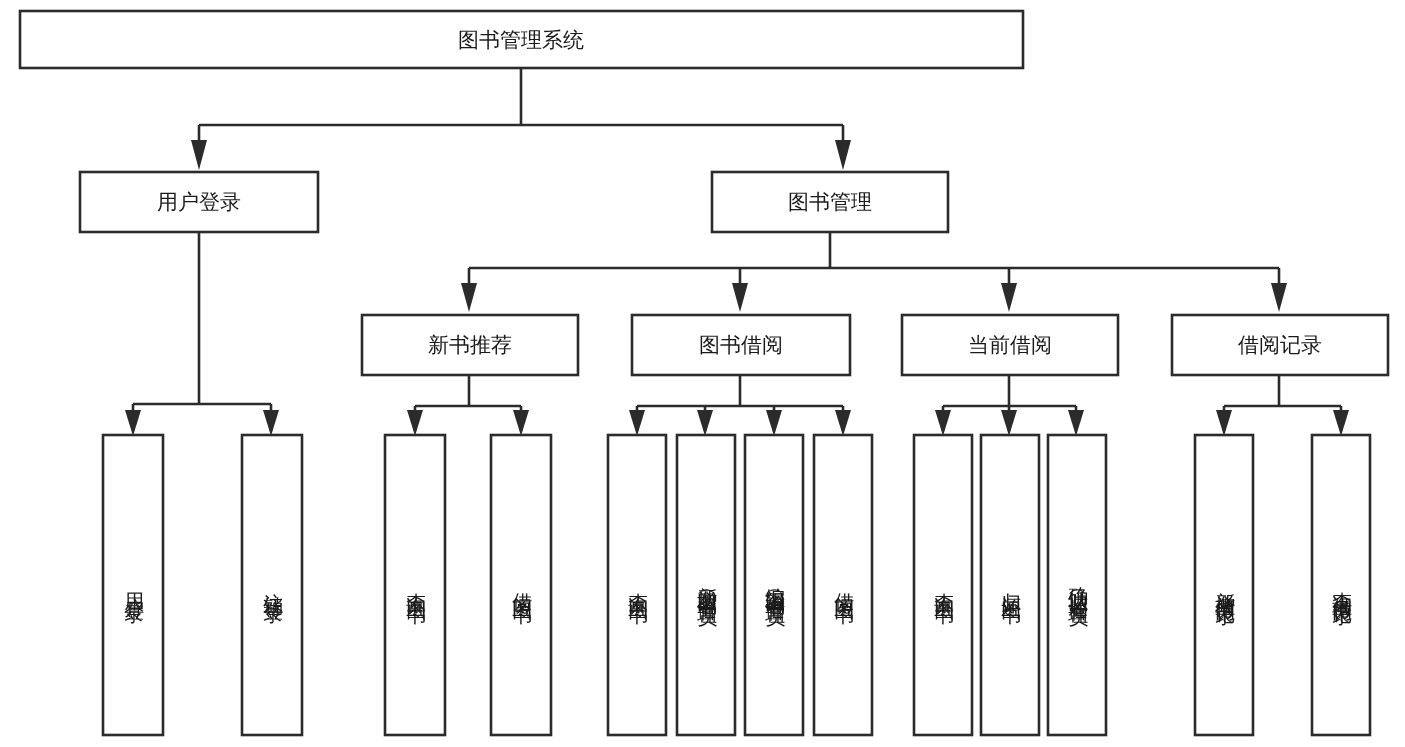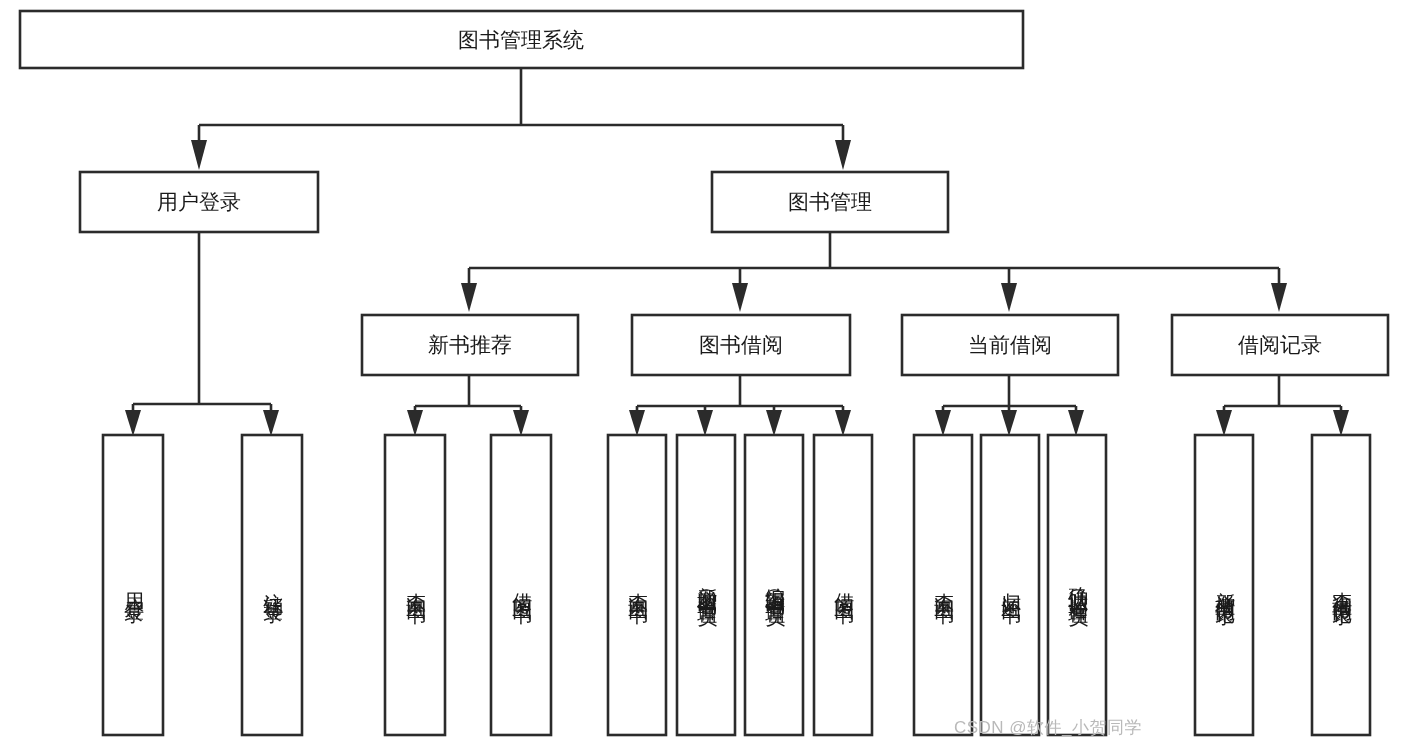--- a/index.html
+++ b/index.html
@@ -241,15 +241,14 @@
       <text class="node-label label-v" x="1224" y="585" writing-mode="tb" style="writing-mode:tb; letter-spacing:3px;">新增借阅记录</text>
     </g>
 
     <g>
       <rect class="node-box" x="1312" y="435" width="58" height="300"></rect>
       <text class="node-label label-v" x="1341" y="585" writing-mode="tb" style="writing-mode:tb; letter-spacing:3px;">查询借阅记录</text>
     </g>
 
   </svg>
 
-  <div class="watermark">CSDN @软件_小贺同学</div>
 
 </div>
 
 </body></html>

